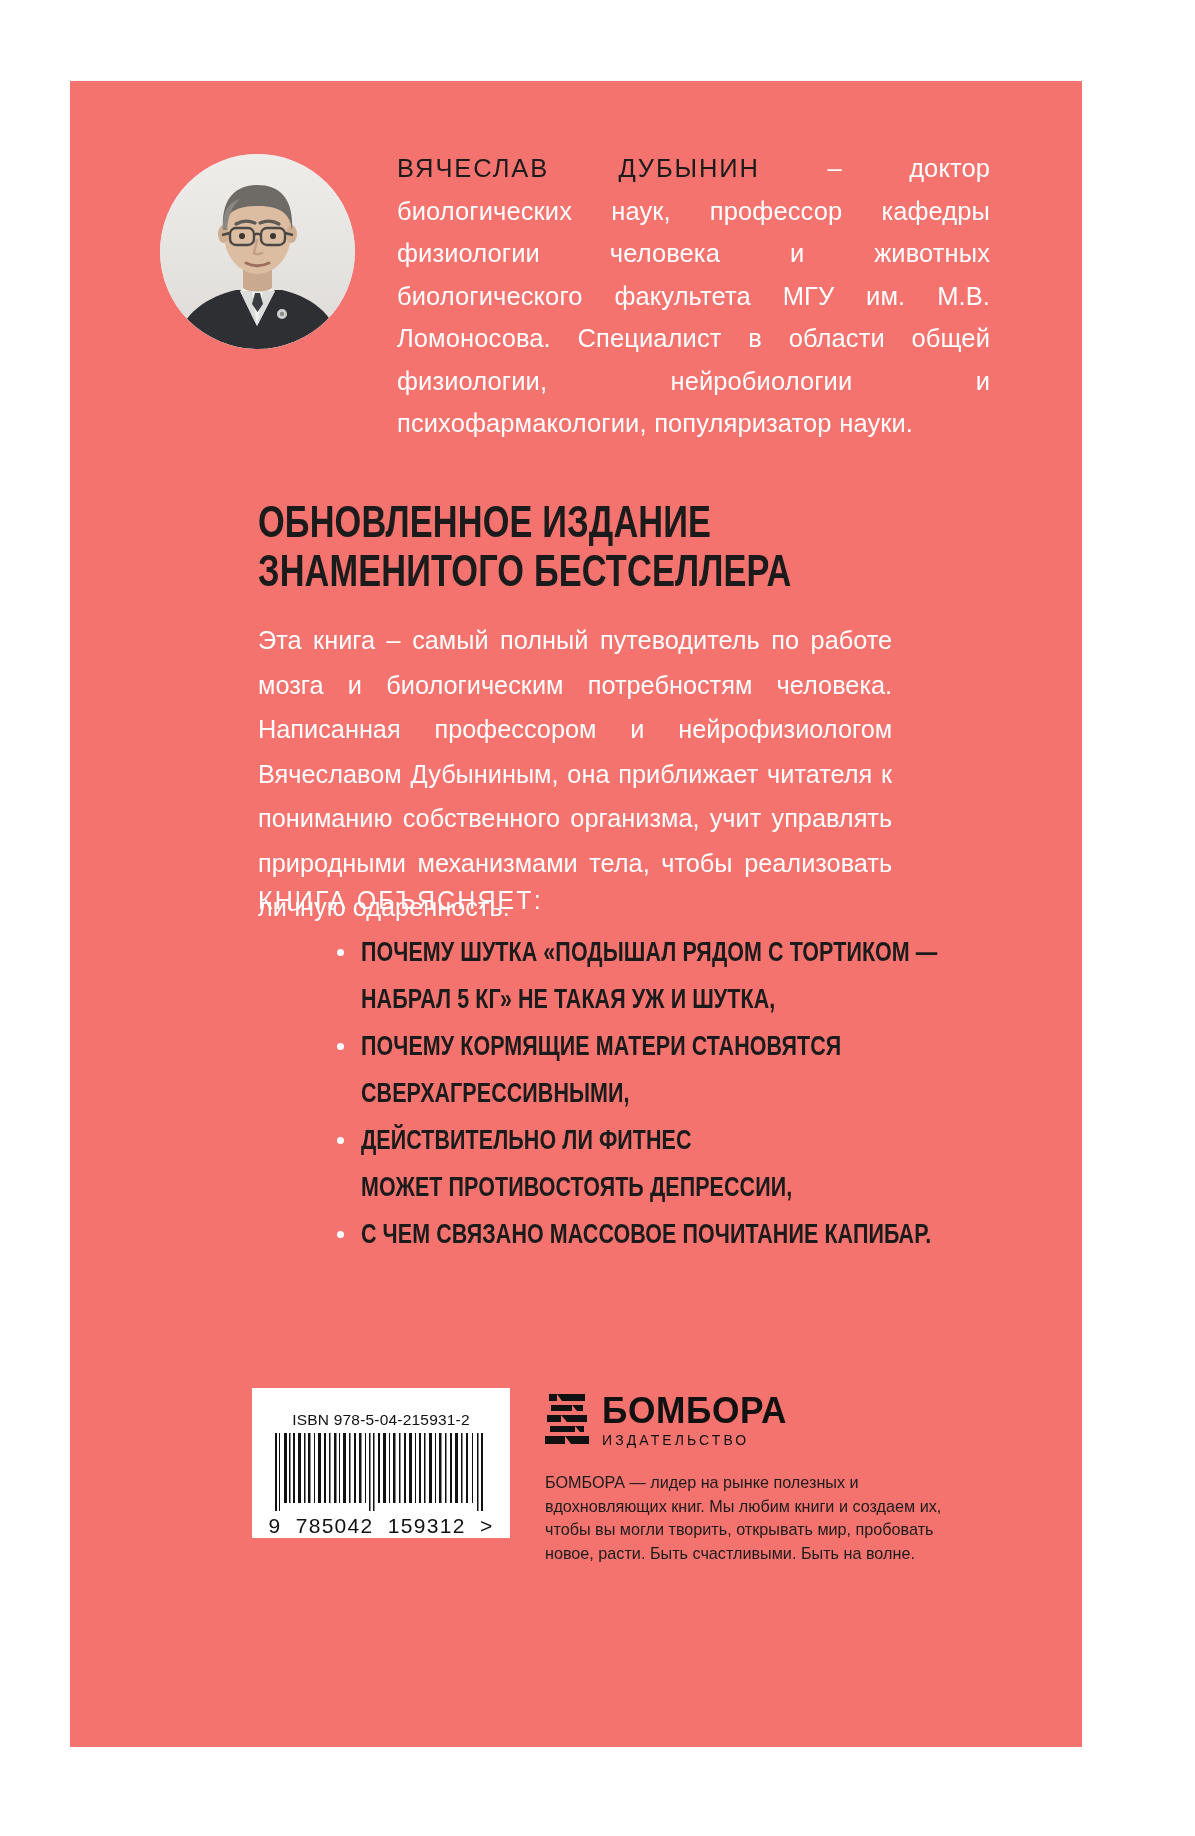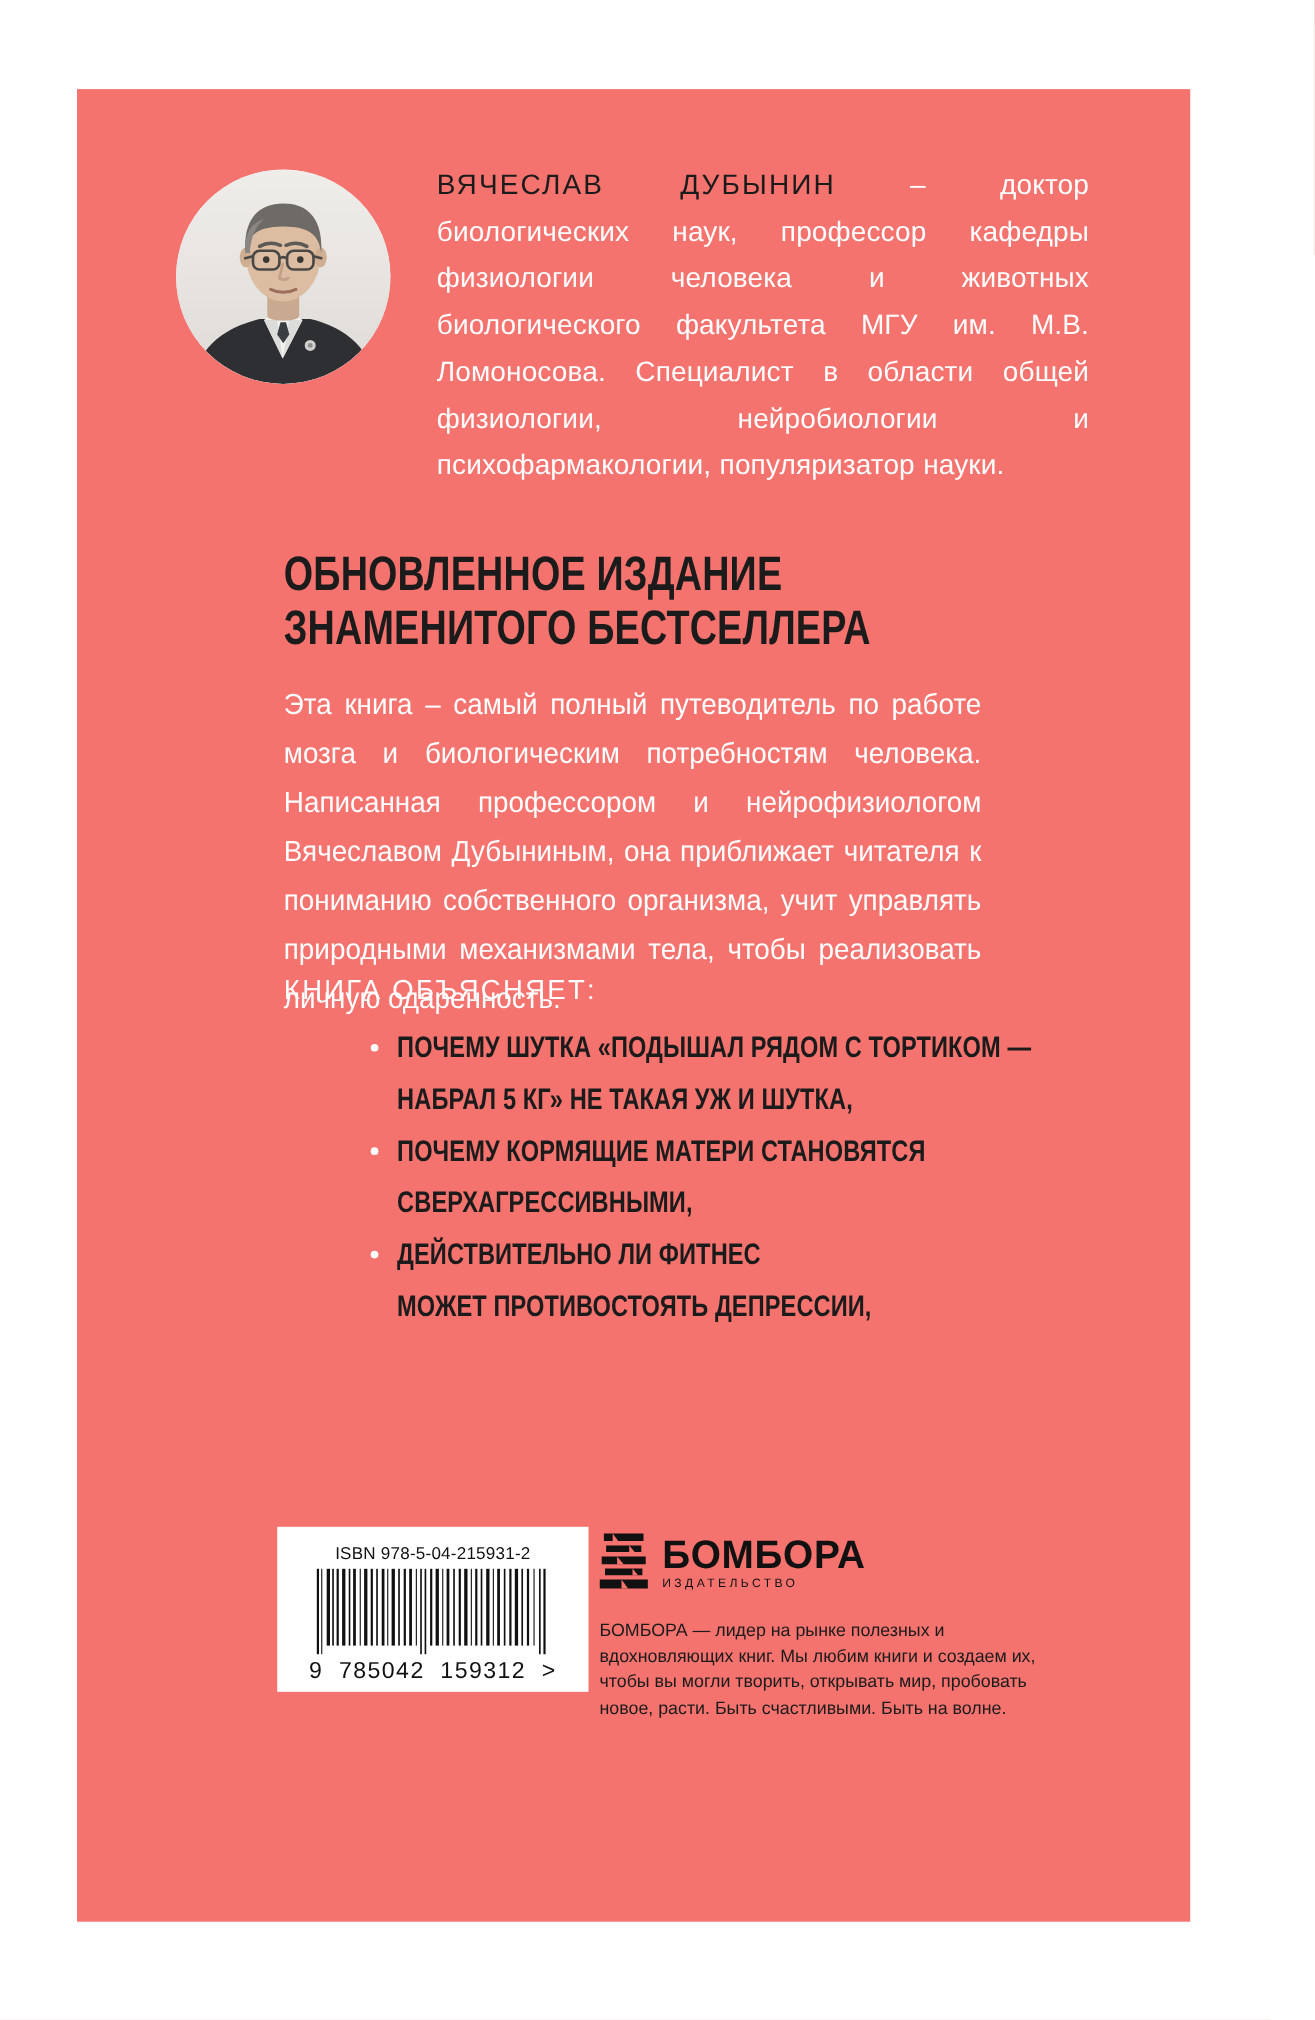--- a/index.html
+++ b/index.html
@@ -172,27 +172,27 @@
     height: 7px;
     border-radius: 50%;
     background: #ffffff;
   }
 
   
   .barcode-box {
     position: absolute;
     left: 182px;
     top: 1307px;
-    width: 283px;
+    width: 258px;
     height: 150px;
     background: #ffffff;
     display: flex;
     flex-direction: column;
     align-items: center;
-    justify-content: flex-start;
+    justify-content: flex-end;
     padding-top: 16px;
     box-sizing: border-box;
   }
 
   .isbn-text {
     color: #111;
     font-size: 15.5px;
     letter-spacing: 0.2px;
     margin-bottom: 4px;
   }
@@ -234,21 +234,21 @@
     font-size: 36px;
     font-weight: 700;
     letter-spacing: 0.6px;
     line-height: 36px;
     transform: scaleX(0.98);
     transform-origin: left center;
   }
 
   .pub-sub {
     color: #111;
-    font-size: 11px;
+    font-size: 14px;
     letter-spacing: 3.1px;
     margin-top: 3px;
   }
 
   .pub-blurb {
     margin: 23px 0 0 0;
     color: #1b1b1b;
     font-size: 16.2px;
     line-height: 23.5px;
     width: 405px;
@@ -338,20 +338,23 @@
           <span class="btext">ПОЧЕМУ ШУТКА «ПОДЫШАЛ РЯДОМ С ТОРТИКОМ —
 НАБРАЛ 5 КГ» НЕ ТАКАЯ УЖ И ШУТКА,</span>
         </li>
       <li>
           <span class="btext">ПОЧЕМУ КОРМЯЩИЕ МАТЕРИ СТАНОВЯТСЯ
 СВЕРХАГРЕССИВНЫМИ,</span>
         </li>
       <li>
           <span class="btext">ДЕЙСТВИТЕЛЬНО ЛИ ФИТНЕС
 МОЖЕТ ПРОТИВОСТОЯТЬ ДЕПРЕССИИ,</span>
+        </li>
+      <li>
+          <span class="btext">С ЧЕМ СВЯЗАНО МАССОВОЕ ПОЧИТАНИЕ КАПИБАР.</span>
         </li>
     </ul>
 
     <div class="barcode-box">
       <div class="isbn-text">ISBN 978-5-04-215931-2</div>
       <svg class="barcode-bars" viewBox="0 0 216 78" preserveAspectRatio="none">
         <g fill="#111">
           <rect x="2" y="0" width="2" height="78"></rect>
           <rect x="6" y="0" width="1" height="78"></rect>
           <rect x="11" y="0" width="3" height="70"></rect>

